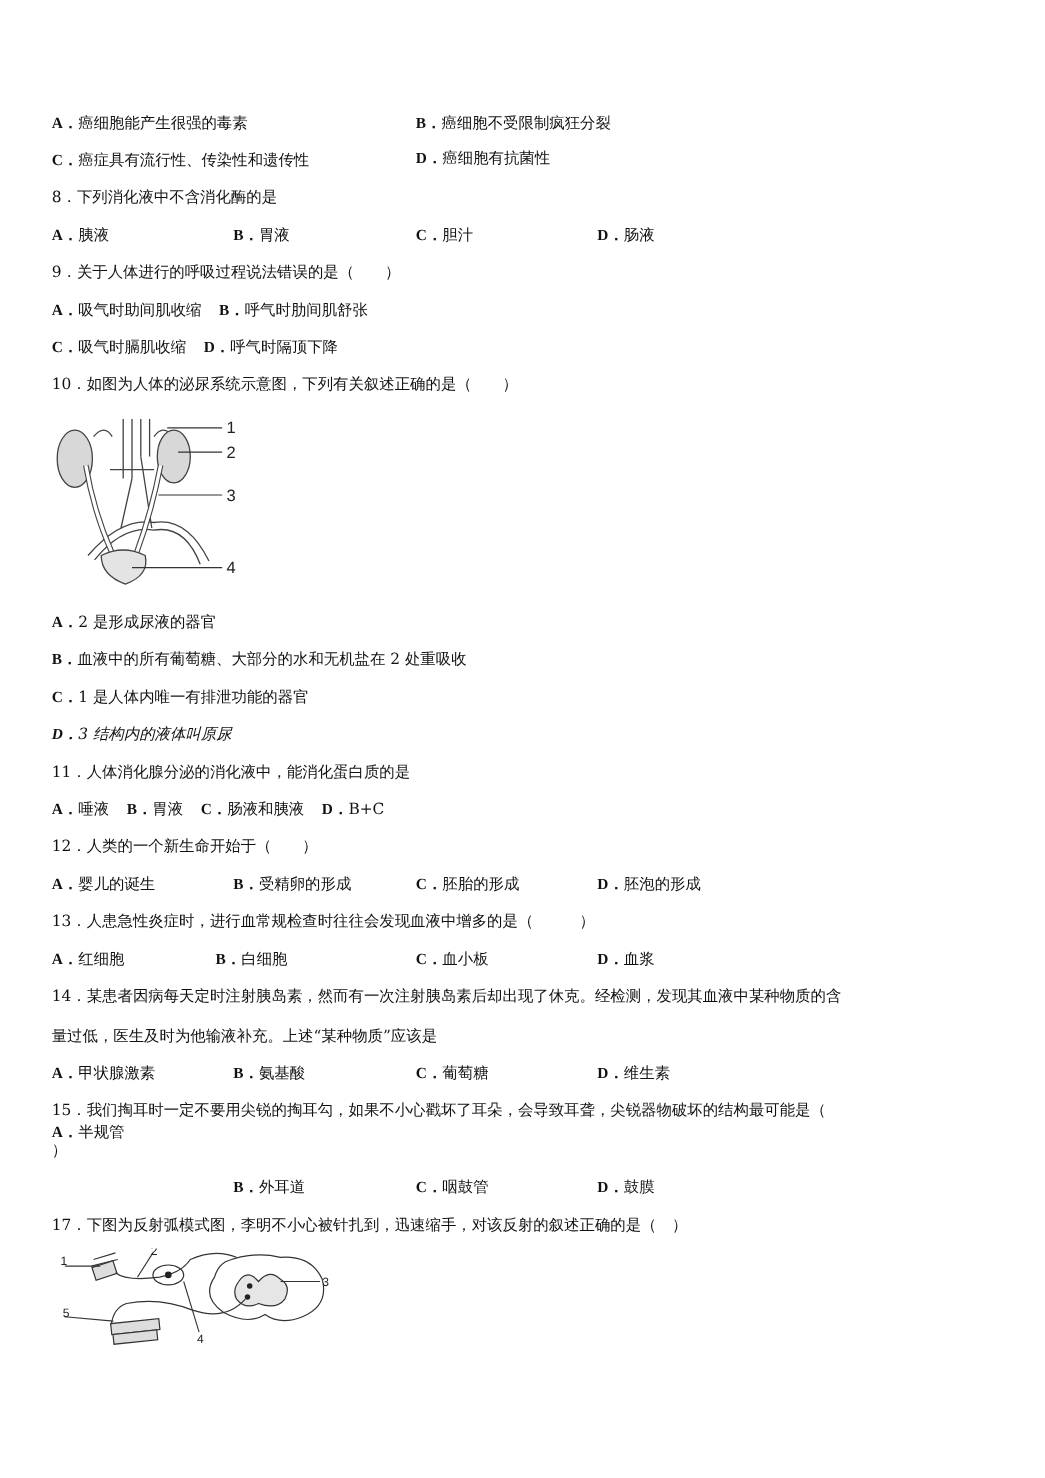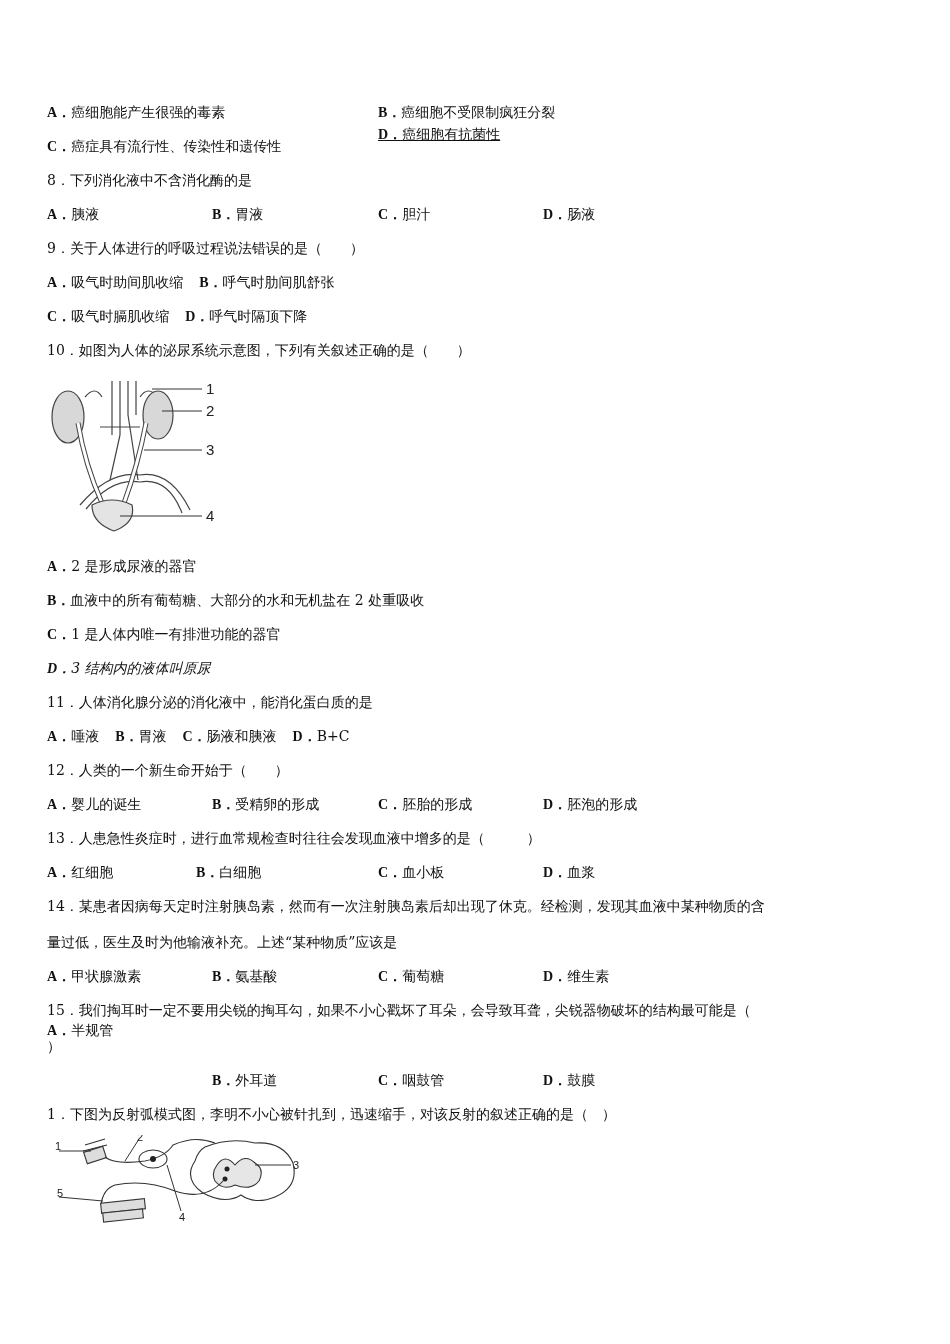--- a/index.html
+++ b/index.html
@@ -15,21 +15,21 @@
 
 <div class="line" style="top:102px;">
   <span class="opt-letter">A．</span><span>癌细胞能产生很强的毒素</span>
 </div>
 <div class="line" style="top:102px; left:378px;">
   <span class="opt-letter">B．</span><span>癌细胞不受限制疯狂分裂</span>
 </div>
 <div class="line" style="top:136px;">
   <span class="opt-letter">C．</span><span>癌症具有流行性、传染性和遗传性</span>
 </div>
-<div class="line" style="top:124px; left:378px;text-decoration:underline;">
+<div class="line" style="top:134px; left:378px;">
   <span class="opt-letter">D．</span><span>癌细胞有抗菌性</span>
 </div>
 
 <div class="line" style="top:170px;">8．下列消化液中不含消化酶的是</div>
 <div class="line" style="top:204px;">
   <span class="opt-letter">A．</span><span>胰液</span>
 </div>
 <div class="line" style="top:204px; left:212px;">
   <span class="opt-letter">B．</span><span>胃液</span>
 </div>
@@ -153,21 +153,21 @@
 <div class="line" style="top:1070px; left:212px;">
   <span class="opt-letter">B．</span><span>外耳道</span>
 </div>
 <div class="line" style="top:1070px; left:378px;">
   <span class="opt-letter">C．</span><span>咽鼓管</span>
 </div>
 <div class="line" style="top:1070px; left:543px;">
   <span class="opt-letter">D．</span><span>鼓膜</span>
 </div>
 
-<div class="line" style="top:1104px;">1．下图为反射弧模式图，李明不小心被针扎到，迅速缩手，对该反射的叙述正确的是（　）</div>
+<div class="line" style="top:1104px;">17．下图为反射弧模式图，李明不小心被针扎到，迅速缩手，对该反射的叙述正确的是（　）</div>
 <div class="fig" style="left:55px; top:1135px; width:260px; height:95px;">
   <svg width="260" height="95" viewBox="0 0 260 95">
     <g fill="none" stroke="#333" stroke-width="1.1">
 
       <path d="M30 10 L50 4 M28 16 L52 10"></path>
       <rect x="30" y="14" width="20" height="12" fill="#ddd" transform="rotate(-18 40 20)"></rect>
 
       <path d="M50 22 Q60 30 90 26 Q110 22 118 10 Q140 0 160 8"></path>
 
       <ellipse cx="98" cy="24" rx="14" ry="9"></ellipse>

